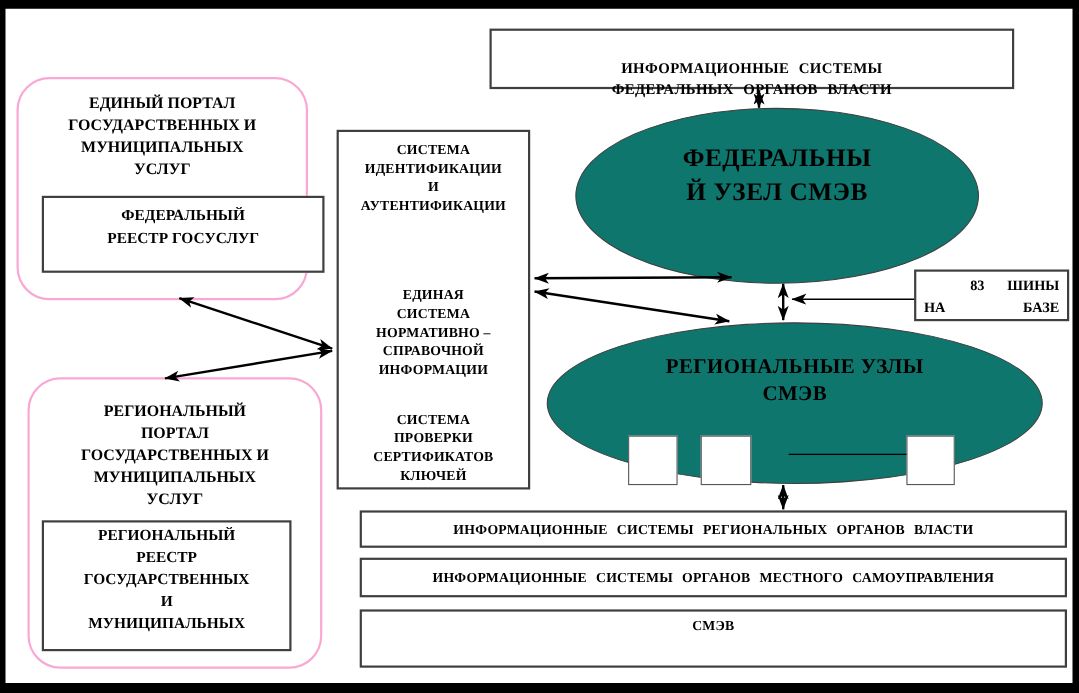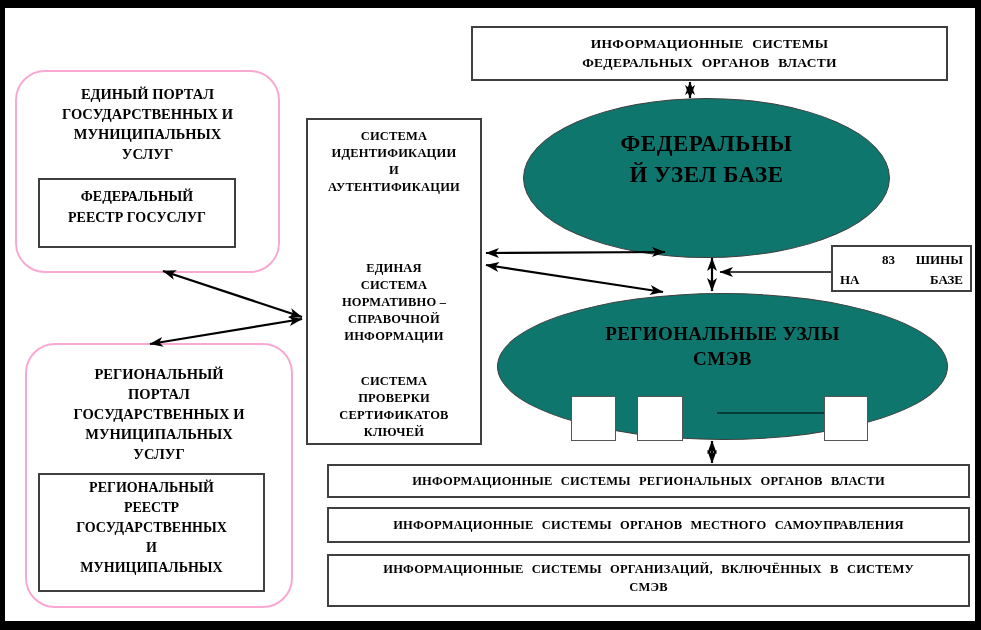--- a/index.html
+++ b/index.html
@@ -14,22 +14,22 @@
   }
   .abs { position:absolute; box-sizing:border-box; }
   .box { background:#fff; border:2px solid #3f3f3f; text-align:center; z-index:2; }
   .rounded { border-radius:30px; border:2px solid #f9a8d4; }
   .ellipse { background:#0f766e; border:1.5px solid #3f3f3f; border-radius:50%; z-index:1;
              display:flex; align-items:center; justify-content:center; text-align:center; }
   .sq { background:#fff; border:1.5px solid #555; z-index:3; }
   .arrows { position:absolute; left:0; top:0; z-index:4; pointer-events:none; }
 
   
-  .top-box { left:471px; top:26px; width:477px; height:55px; font-size:13.5px; line-height:19px;
-             padding-top:6px; word-spacing:5px; letter-spacing:0.3px; }
+  .top-box { left:445px; top:26px; width:477px; height:55px; font-size:13.5px; line-height:19px;
+             padding-top:24px; word-spacing:5px; letter-spacing:0.3px; }
 
   
   .fed-node { left:523px; top:98px; width:367px; height:160px; }
   .fed-node .node-text { font-size:23px; line-height:31px; letter-spacing:0.5px; transform:translateY(-19px); }
 
   
   .reg-node { left:497px; top:293px; width:451px; height:147px; }
   .reg-node .node-text { font-size:19px; line-height:25px; letter-spacing:0.4px; transform:translateY(-21px); }
 
   
@@ -38,21 +38,21 @@
   .sq3 { left:824px; top:396px; width:44px; height:45px; }
 
   
   .services-box { left:306px; top:118px; width:176px; height:327px; font-size:12.5px; line-height:17px;
                   padding-top:8px; letter-spacing:0.2px; }
   .services-box .blk2 { margin-top:64px; }
   .services-box .blk3 { margin-top:28px; }
 
   
   .portal-fed { left:15px; top:70px; width:265px; height:203px; font-size:14.5px; line-height:20px; padding-top:12px; }
-  .registry-fed { left:38px; top:178px; width:198px; height:70px; font-size:14px; line-height:21px; padding-top:6px; }
+  .registry-fed { left:38px; top:178px; width:257px; height:70px; font-size:14px; line-height:21px; padding-top:6px; }
   .portal-reg { left:25px; top:343px; width:268px; height:265px; font-size:14.5px; line-height:20px; padding-top:19px; }
   .registry-reg { left:38px; top:473px; width:227px; height:119px; font-size:14px; line-height:20px; padding-top:3px; }
 
   
   .bus-box { left:831px; top:245px; width:141px; height:47px; font-size:13px; line-height:20px; padding:3px 7px; }
   .bus-row { display:flex; justify-content:space-between; }
   .bus-indent { margin-left:42px; }
 
   
   .b-box { left:327px; width:643px; font-size:12.5px; word-spacing:5px; letter-spacing:0.2px; }
@@ -61,21 +61,21 @@
   .b-box3 { top:554px; height:53px; line-height:17.5px; padding-top:5px; }
 </style>
 </head>
 <body>
 
 <div class="canvas">
 
   <div class="abs ellipse fed-node">
     <div class="node-text">
       <div>ФЕДЕРАЛЬНЫ</div>
-      <div>Й УЗЕЛ БАЗЕ</div>
+      <div>Й УЗЕЛ СМЭВ</div>
     </div>
   </div>
 
   <div class="abs ellipse reg-node">
     <div class="node-text">
       <div>РЕГИОНАЛЬНЫЕ УЗЛЫ</div>
       <div>СМЭВ</div>
     </div>
   </div>
 
@@ -147,21 +147,20 @@
     </div>
   </div>
 
   <div class="abs box b-box b-box1">
     <div>ИНФОРМАЦИОННЫЕ СИСТЕМЫ РЕГИОНАЛЬНЫХ ОРГАНОВ ВЛАСТИ</div>
   </div>
   <div class="abs box b-box b-box2">
     <div>ИНФОРМАЦИОННЫЕ СИСТЕМЫ ОРГАНОВ МЕСТНОГО САМОУПРАВЛЕНИЯ</div>
   </div>
   <div class="abs box b-box b-box3">
-    <div>ИНФОРМАЦИОННЫЕ СИСТЕМЫ ОРГАНИЗАЦИЙ, ВКЛЮЧЁННЫХ В СИСТЕМУ</div>
     <div>СМЭВ</div>
   </div>
 
   <svg class="arrows" width="981" height="630" viewBox="0 0 981 630">
     <defs>
       <marker id="arrow" markerUnits="userSpaceOnUse" markerWidth="15" markerHeight="11" refX="13" refY="5" orient="auto-start-reverse">
         <path d="M0,0 L13.5,5 L0,10 L3.5,5 z" fill="#000"></path>
       </marker>
     </defs>
 

